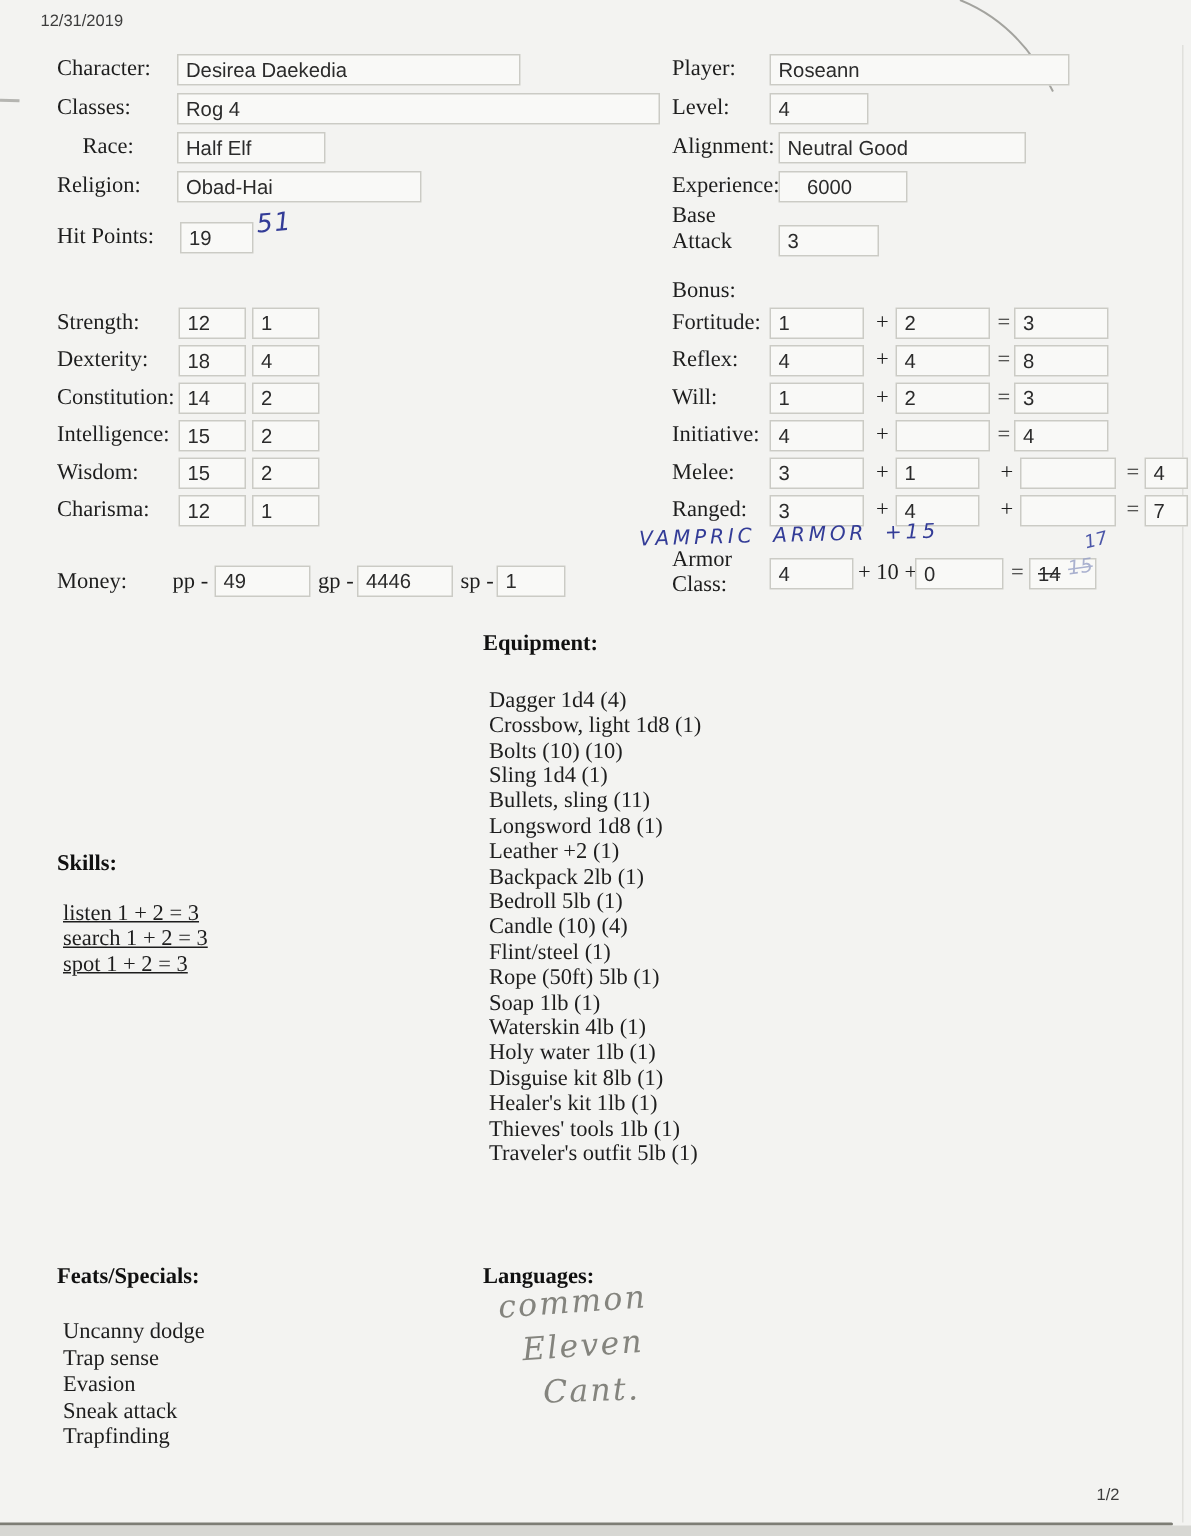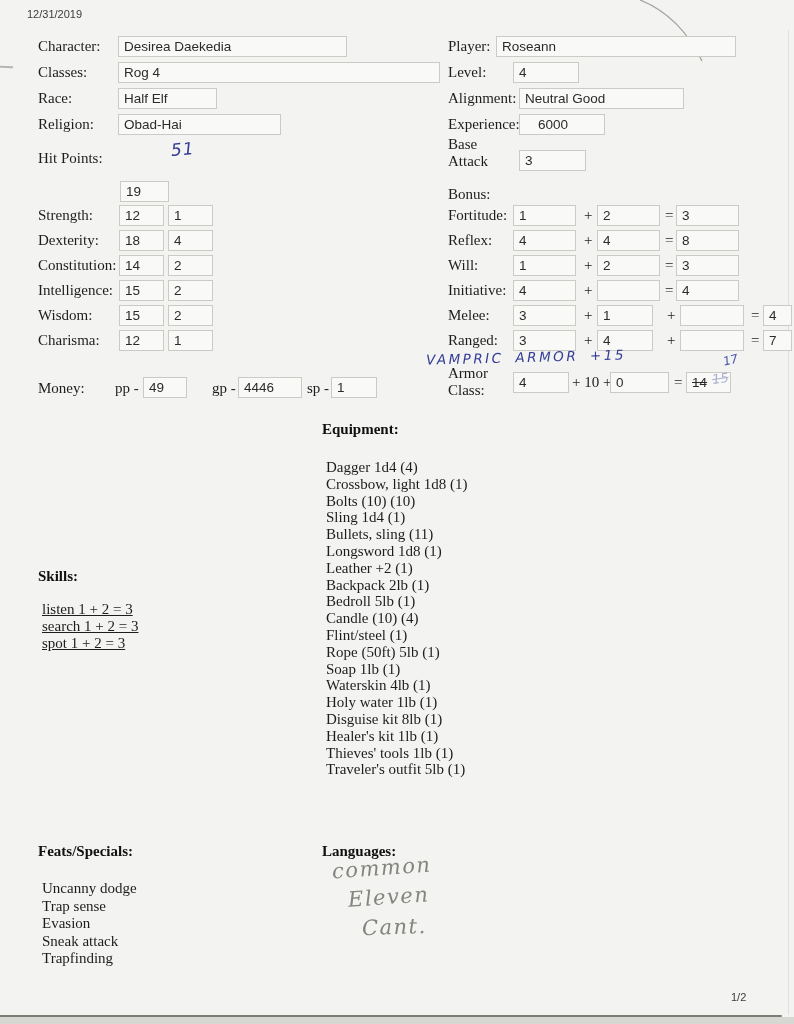--- a/index.html
+++ b/index.html
@@ -48,45 +48,45 @@
   </svg>
   <div class="left-dash"></div>
   <div class="edge-shadow"></div>
 
   <div class="lbl" style="left:38px;top:38px;">Character:</div>
   <div class="fbox" style="left:118px;top:36px;width:229px;"><span>Desirea Daekedia</span></div>
 
   <div class="lbl" style="left:38px;top:64px;">Classes:</div>
   <div class="fbox" style="left:118px;top:62px;width:322px;"><span>Rog 4</span></div>
 
-  <div class="lbl" style="left:38px;top:90px;">Race:</div>
+  <div class="lbl" style="left:55px;top:90px;">Race:</div>
   <div class="fbox" style="left:118px;top:88px;width:99px;"><span>Half Elf</span></div>
 
   <div class="lbl" style="left:38px;top:116px;">Religion:</div>
   <div class="fbox" style="left:118px;top:114px;width:163px;"><span>Obad-Hai</span></div>
 
   <div class="lbl" style="left:448px;top:38px;">Player:</div>
-  <div class="fbox" style="left:496px;top:36px;width:240px;"><span>Roseann</span></div>
+  <div class="fbox" style="left:513px;top:36px;width:200px;"><span>Roseann</span></div>
 
   <div class="lbl" style="left:448px;top:64px;">Level:</div>
   <div class="fbox" style="left:513px;top:62px;width:66px;"><span>4</span></div>
 
   <div class="lbl" style="left:448px;top:90px;">Alignment:</div>
   <div class="fbox" style="left:519px;top:88px;width:165px;"><span>Neutral Good</span></div>
 
   <div class="lbl" style="left:448px;top:116px;">Experience:</div>
   <div class="fbox" style="left:519px;top:114px;width:86px;padding-left:18px;"><span>6000</span></div>
 
   <div class="lbl" style="left:448px;top:136px;">Base</div>
   <div class="lbl" style="left:448px;top:153px;">Attack</div>
   <div class="lbl" style="left:448px;top:186px;">Bonus:</div>
   <div class="fbox" style="left:519px;top:150px;width:67px;"><span>3</span></div>
 
   <div class="lbl" style="left:38px;top:150px;">Hit Points:</div>
-  <div class="fbox" style="left:120px;top:148px;width:49px;margin-top:33px;"><span>19</span></div>
+  <div class="fbox" style="left:120px;top:148px;width:49px;"><span>19</span></div>
   <div class="hw-blue" style="left:171px;top:139px;">51</div>
 
   <div class="lbl" style="left:38px;top:207px;">Strength:</div>
   <div class="fbox" style="left:119px;top:205px;width:45px;"><span>12</span></div>
   <div class="fbox" style="left:168px;top:205px;width:45px;"><span>1</span></div>
 
   <div class="lbl" style="left:38px;top:232px;">Dexterity:</div>
   <div class="fbox" style="left:119px;top:230px;width:45px;"><span>18</span></div>
   <div class="fbox" style="left:168px;top:230px;width:45px;"><span>4</span></div>
 
@@ -147,21 +147,21 @@
   <div class="fbox" style="left:513px;top:330px;width:63px;"><span>3</span></div>
   <div class="op" style="left:584px;top:332px;">+</div>
   <div class="fbox" style="left:597px;top:330px;width:56px;"><span>4</span></div>
   <div class="op" style="left:667px;top:332px;">+</div>
   <div class="fbox" style="left:680px;top:330px;width:64px;"><span></span></div>
   <div class="op" style="left:751px;top:332px;">=</div>
   <div class="fbox" style="left:763px;top:330px;width:29px;"><span>7</span></div>
 
   <div class="lbl" style="left:38px;top:380px;">Money:</div>
   <div class="lbl" style="left:115px;top:380px;">pp -</div>
-  <div class="fbox" style="left:143px;top:377px;width:44px;"><span>49</span></div>
+  <div class="fbox" style="left:143px;top:377px;width:64px;"><span>49</span></div>
   <div class="lbl" style="left:212px;top:380px;">gp -</div>
   <div class="fbox" style="left:238px;top:377px;width:64px;"><span>4446</span></div>
   <div class="lbl" style="left:307px;top:380px;">sp -</div>
   <div class="fbox" style="left:331px;top:377px;width:46px;"><span>1</span></div>
 
   <div class="hw-note" style="left:426px;top:349px;">VAMPRIC ARMOR +15</div>
   <div class="lbl" style="left:448px;top:365px;">Armor</div>
   <div class="lbl" style="left:448px;top:382px;">Class:</div>
   <div class="fbox" style="left:513px;top:372px;width:56px;"><span>4</span></div>
   <div class="op" style="left:572px;top:374px;">+ 10 +</div>

